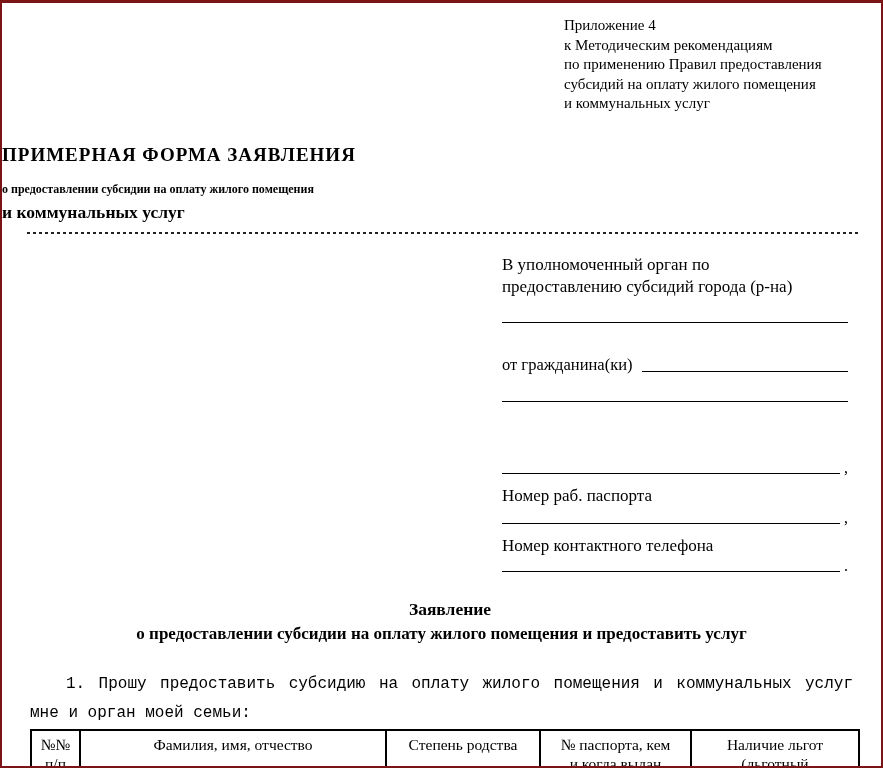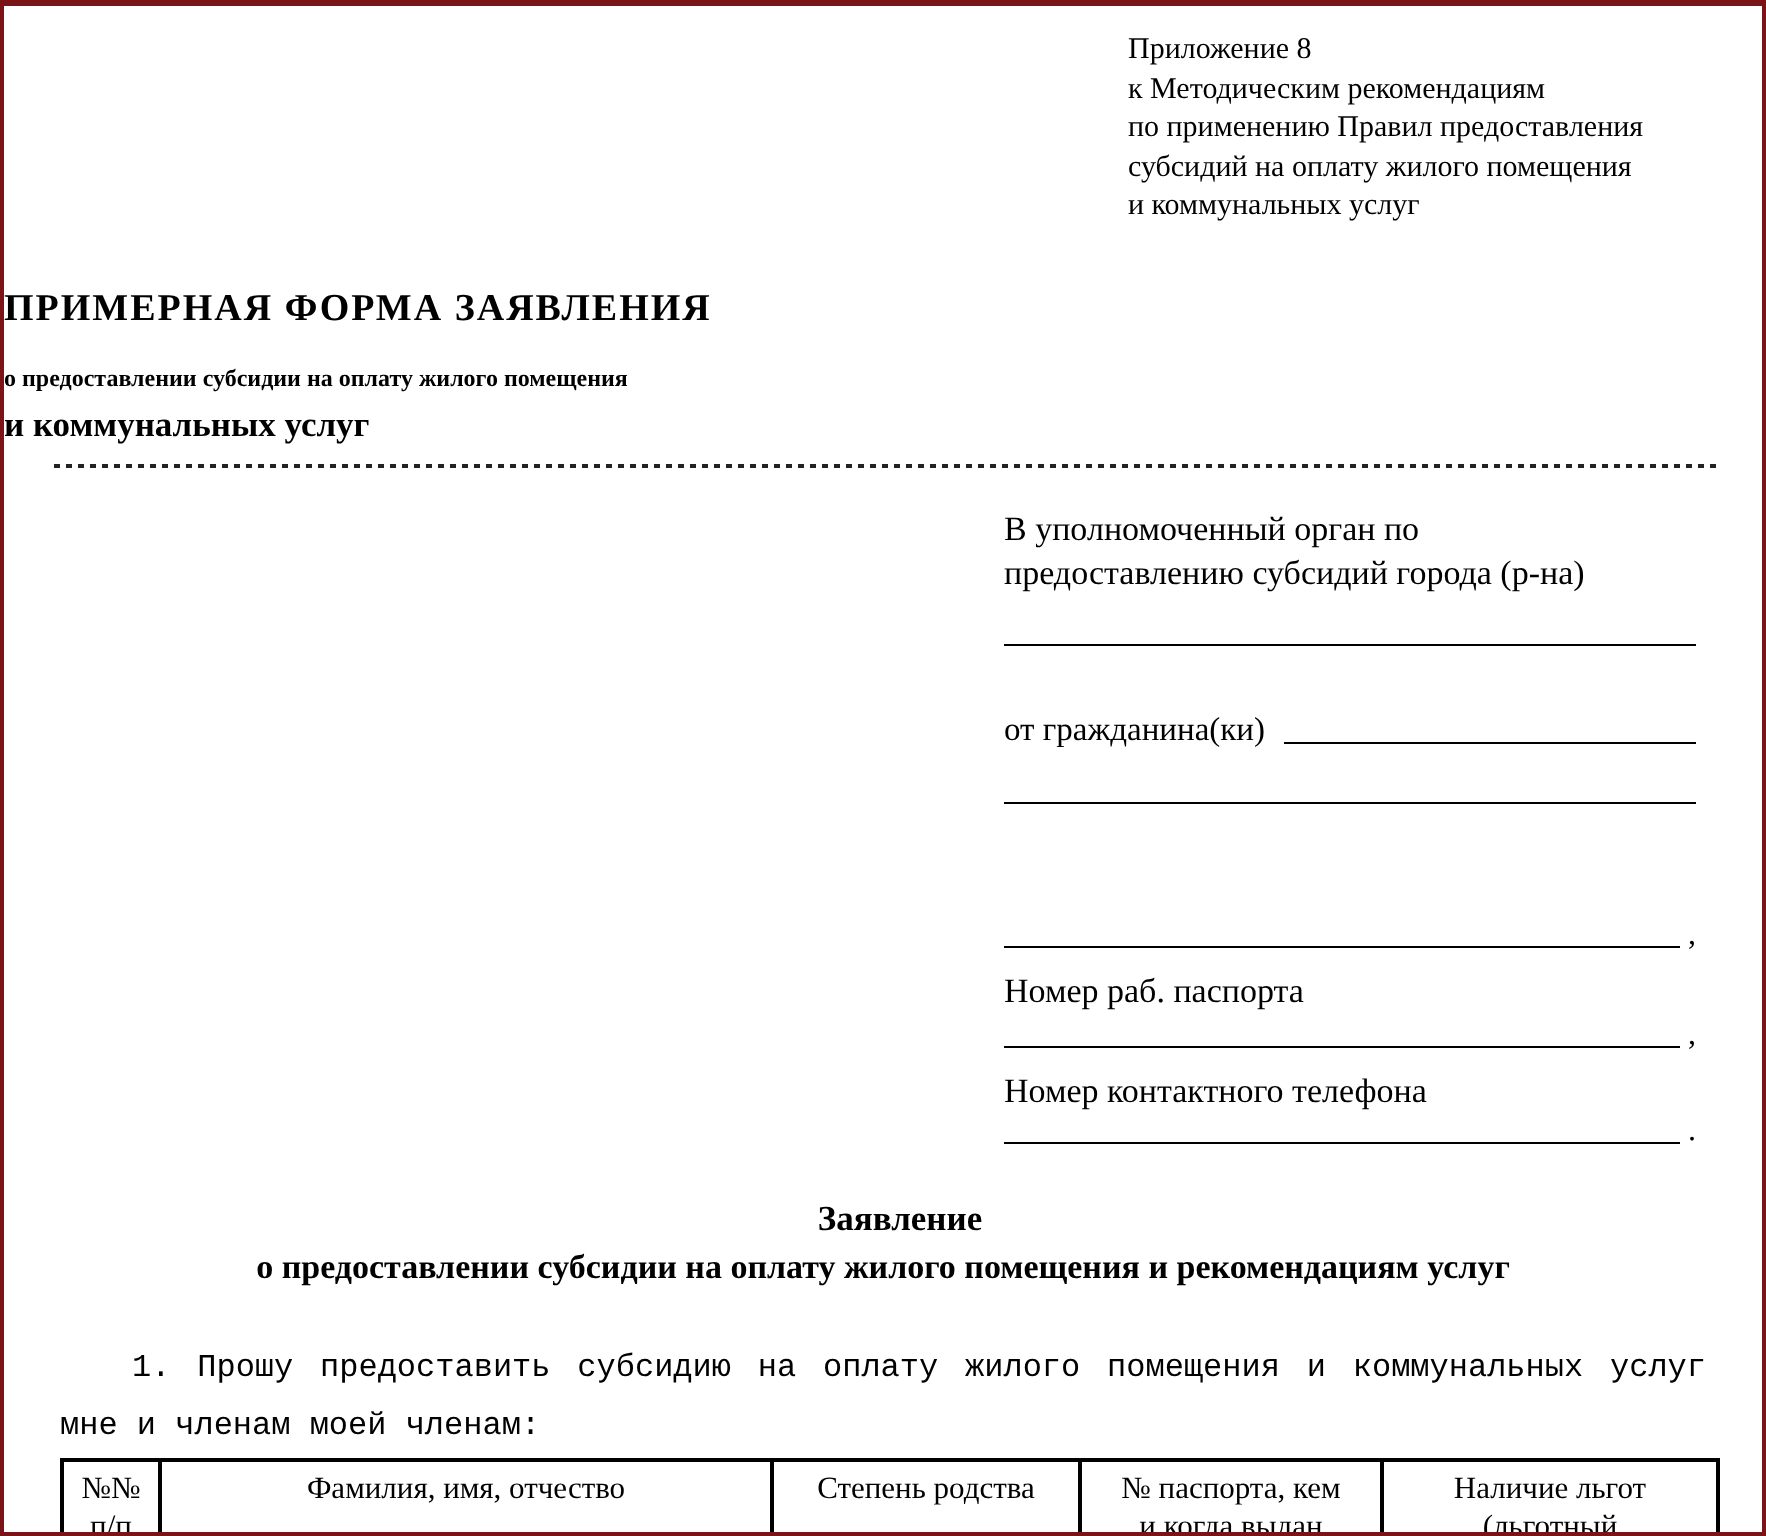--- a/index.html
+++ b/index.html
@@ -55,21 +55,21 @@
     vertical-align: top;
     padding: 4px 4px 24px;
   }
 </style>
 </head>
 <body>
 
 <div class="page">
 
   <div class="abs appendix">
-    <div>Приложение 8</div>
+    <div>Приложение 4</div>
     <div>к Методическим рекомендациям</div>
     <div>по применению Правил предоставления</div>
     <div>субсидий на оплату жилого помещения</div>
     <div>и коммунальных услуг</div>
   </div>
 
   <div class="abs title-block">
     <div class="title-1">ПРИМЕРНАЯ ФОРМА ЗАЯВЛЕНИЯ</div>
     <div class="title-2">о предоставлении субсидии на оплату жилого помещения</div>
     <div class="title-3">и коммунальных услуг</div>
@@ -104,25 +104,25 @@
     <span class="suffix">,</span>
   </div>
 
   <div class="abs r-text" style="top:533px">Номер контактного телефона</div>
   <div class="abs blank-row" style="top:553px">
     <span class="bline"></span>
     <span class="suffix">.</span>
   </div>
 
   <div class="abs statement-title">Заявление</div>
-  <div class="abs statement-sub">о предоставлении субсидии на оплату жилого помещения и рекомендациям услуг</div>
+  <div class="abs statement-sub">о предоставлении субсидии на оплату жилого помещения и предоставить услуг</div>
 
   <div class="abs para">
     <div class="para-l1">1. Прошу предоставить субсидию на оплату жилого помещения и коммунальных услуг</div>
-    <div class="para-l2">мне и членам моей членам:</div>
+    <div class="para-l2">мне и орган моей семьи:</div>
   </div>
 
   <table class="abs members-table">
     <colgroup>
       <col style="width:49px">
       <col style="width:306px">
       <col style="width:154px">
       <col style="width:151px">
       <col style="width:168px">
     </colgroup>

